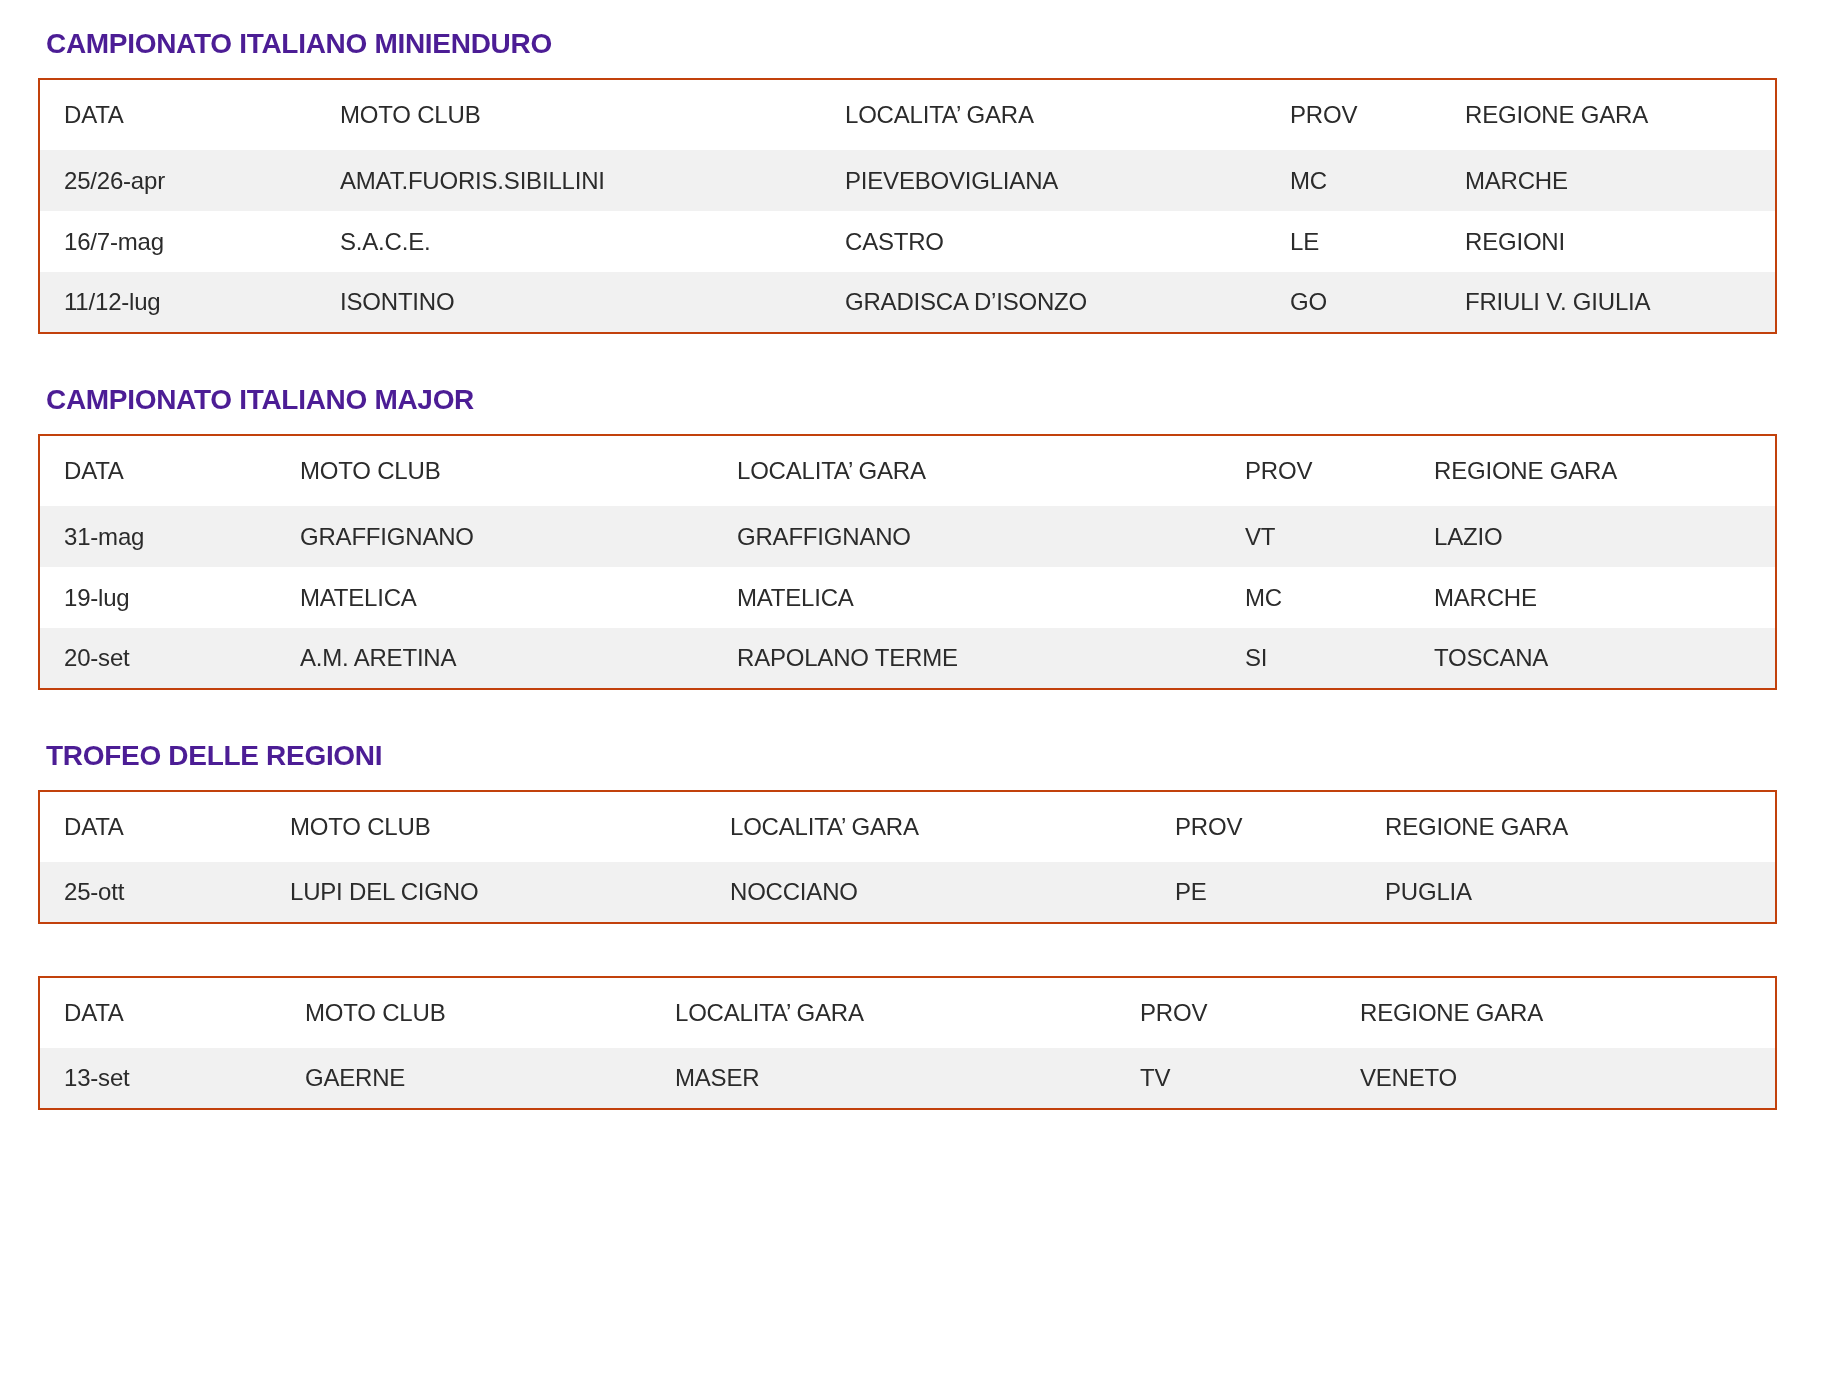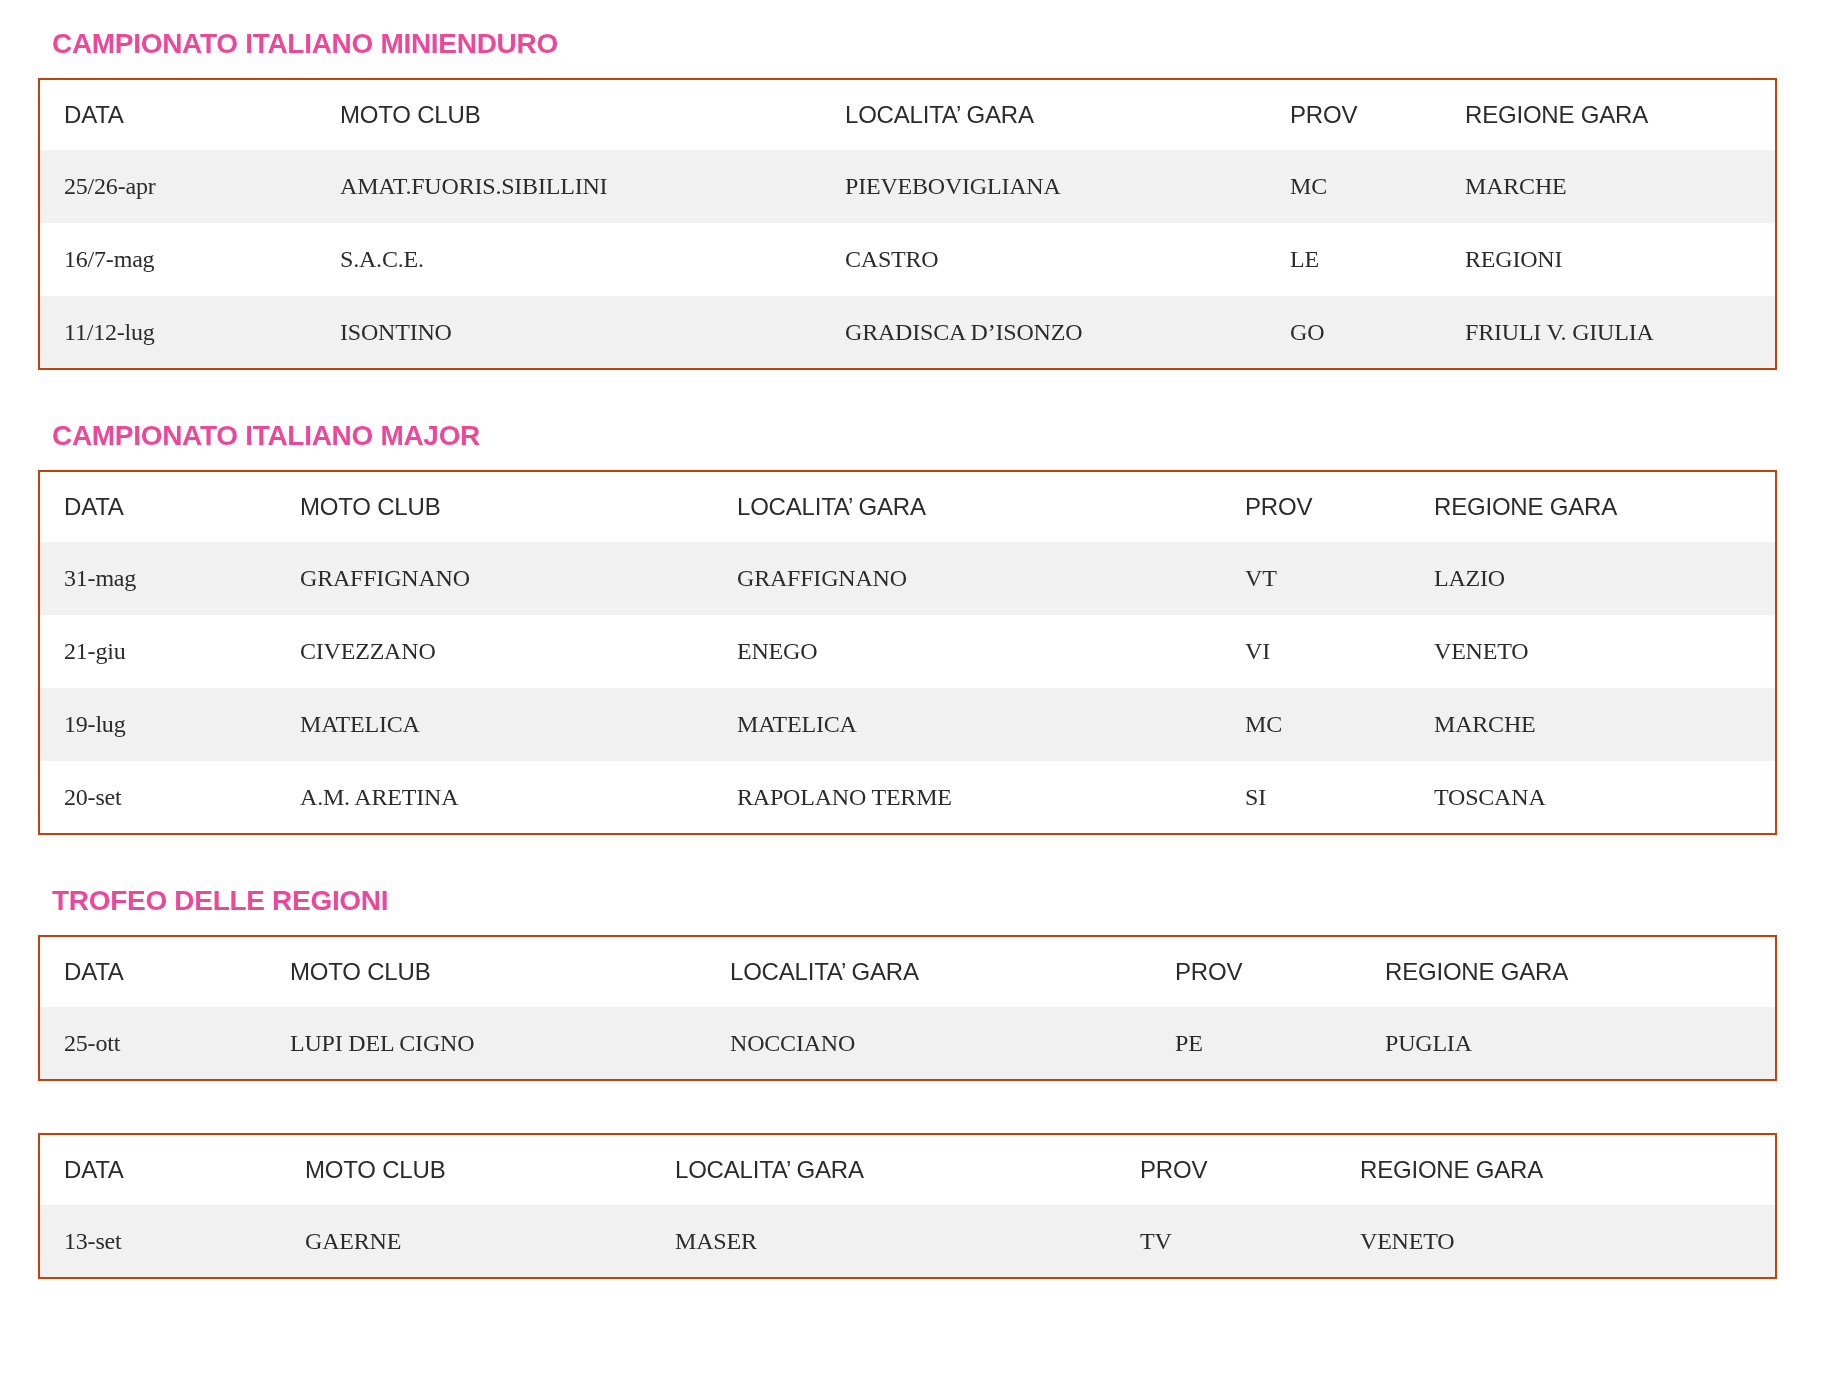--- a/index.html
+++ b/index.html
@@ -14,47 +14,47 @@
     font-family: "Liberation Sans", sans-serif;
     color: #2b2b2b;
   }
   .content {
     padding: 30px 58px 0 38px;
   }
   section.cal-section {
     margin-bottom: 52px;
   }
   h2.section-title {
-    margin: 0 0 20px 14px;
+    margin: 0 0 20px 8px;
     font-size: 28px;
     line-height: 1.0;
     font-weight: 700;
     letter-spacing: -0.3px;
-    color: #ec4899;
+    color: #4c1d95;
   }
   table.cal-table {
     table-layout: fixed;
     width: 1739px;
     border-collapse: collapse;
     border: 2px solid #c2410c;
   }
   table.cal-table th,
   table.cal-table td {
     font-size: 24px;
     font-weight: 400;
     text-align: left;
     vertical-align: middle;
     padding: 0 10px 0 24px;
     white-space: nowrap;
     overflow: hidden;
     letter-spacing: -0.2px;
     color: #2b2b2b;
   }
   table.cal-table thead tr { height: 71px; background: #ffffff; }
-  table.cal-table tbody tr { height: 73px; font-family: Liberation Serif, serif; }
+  table.cal-table tbody tr { height: 61px; }
   table.cal-table tbody tr:nth-child(odd)  { background: #f1f1f1; }
   table.cal-table tbody tr:nth-child(even) { background: #ffffff; }
 
   
   .t0 .c0{width:277px}.t0 .c1{width:505px}.t0 .c2{width:445px}.t0 .c3{width:175px}.t0 .c4{width:auto}
   .t1 .c0{width:237px}.t1 .c1{width:437px}.t1 .c2{width:508px}.t1 .c3{width:189px}.t1 .c4{width:auto}
   .t2 .c0{width:227px}.t2 .c1{width:440px}.t2 .c2{width:445px}.t2 .c3{width:210px}.t2 .c4{width:auto}
   .t3 .c0{width:242px}.t3 .c1{width:370px}.t3 .c2{width:465px}.t3 .c3{width:220px}.t3 .c4{width:auto}
 </style>
 </head>
@@ -128,27 +128,20 @@
       </thead>
       <tbody>
         <tr>
           <td>31-mag</td>
           <td>GRAFFIGNANO</td>
           <td>GRAFFIGNANO</td>
           <td>VT</td>
           <td>LAZIO</td>
         </tr>
         <tr>
-          <td>21-giu</td>
-          <td>CIVEZZANO</td>
-          <td>ENEGO</td>
-          <td>VI</td>
-          <td>VENETO</td>
-        </tr>
-        <tr>
           <td>19-lug</td>
           <td>MATELICA</td>
           <td>MATELICA</td>
           <td>MC</td>
           <td>MARCHE</td>
         </tr>
         <tr>
           <td>20-set</td>
           <td>A.M. ARETINA</td>
           <td>RAPOLANO TERME</td>

